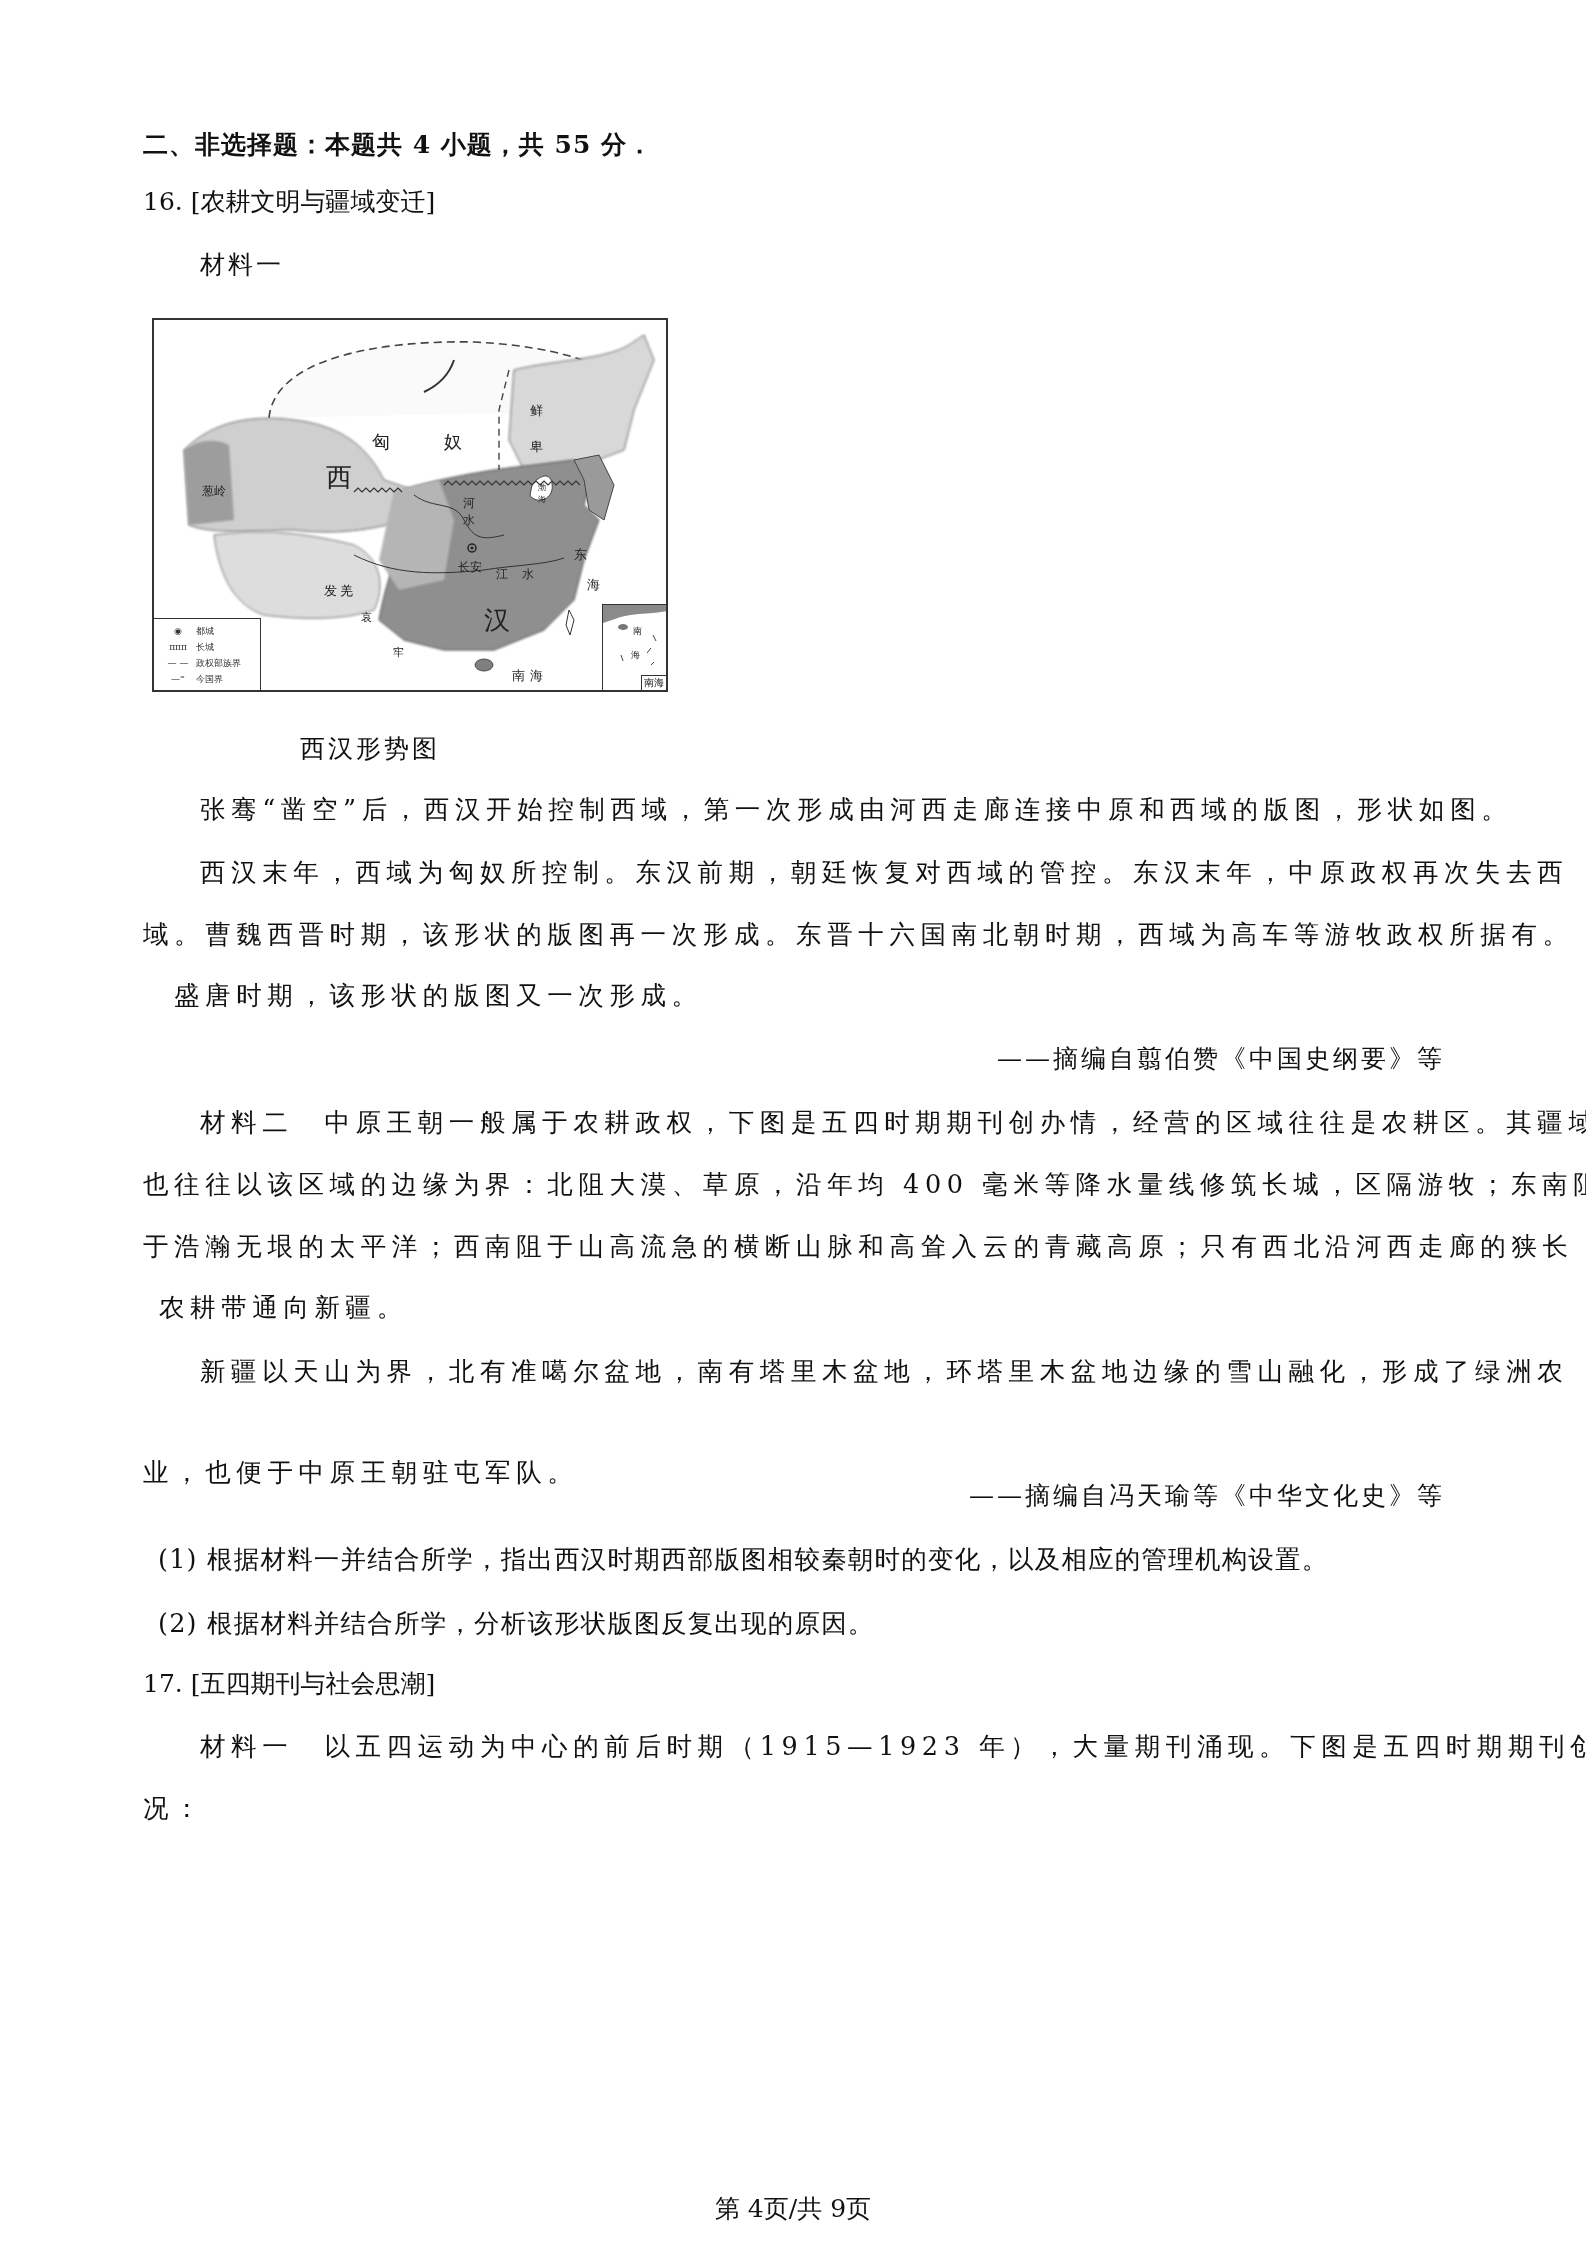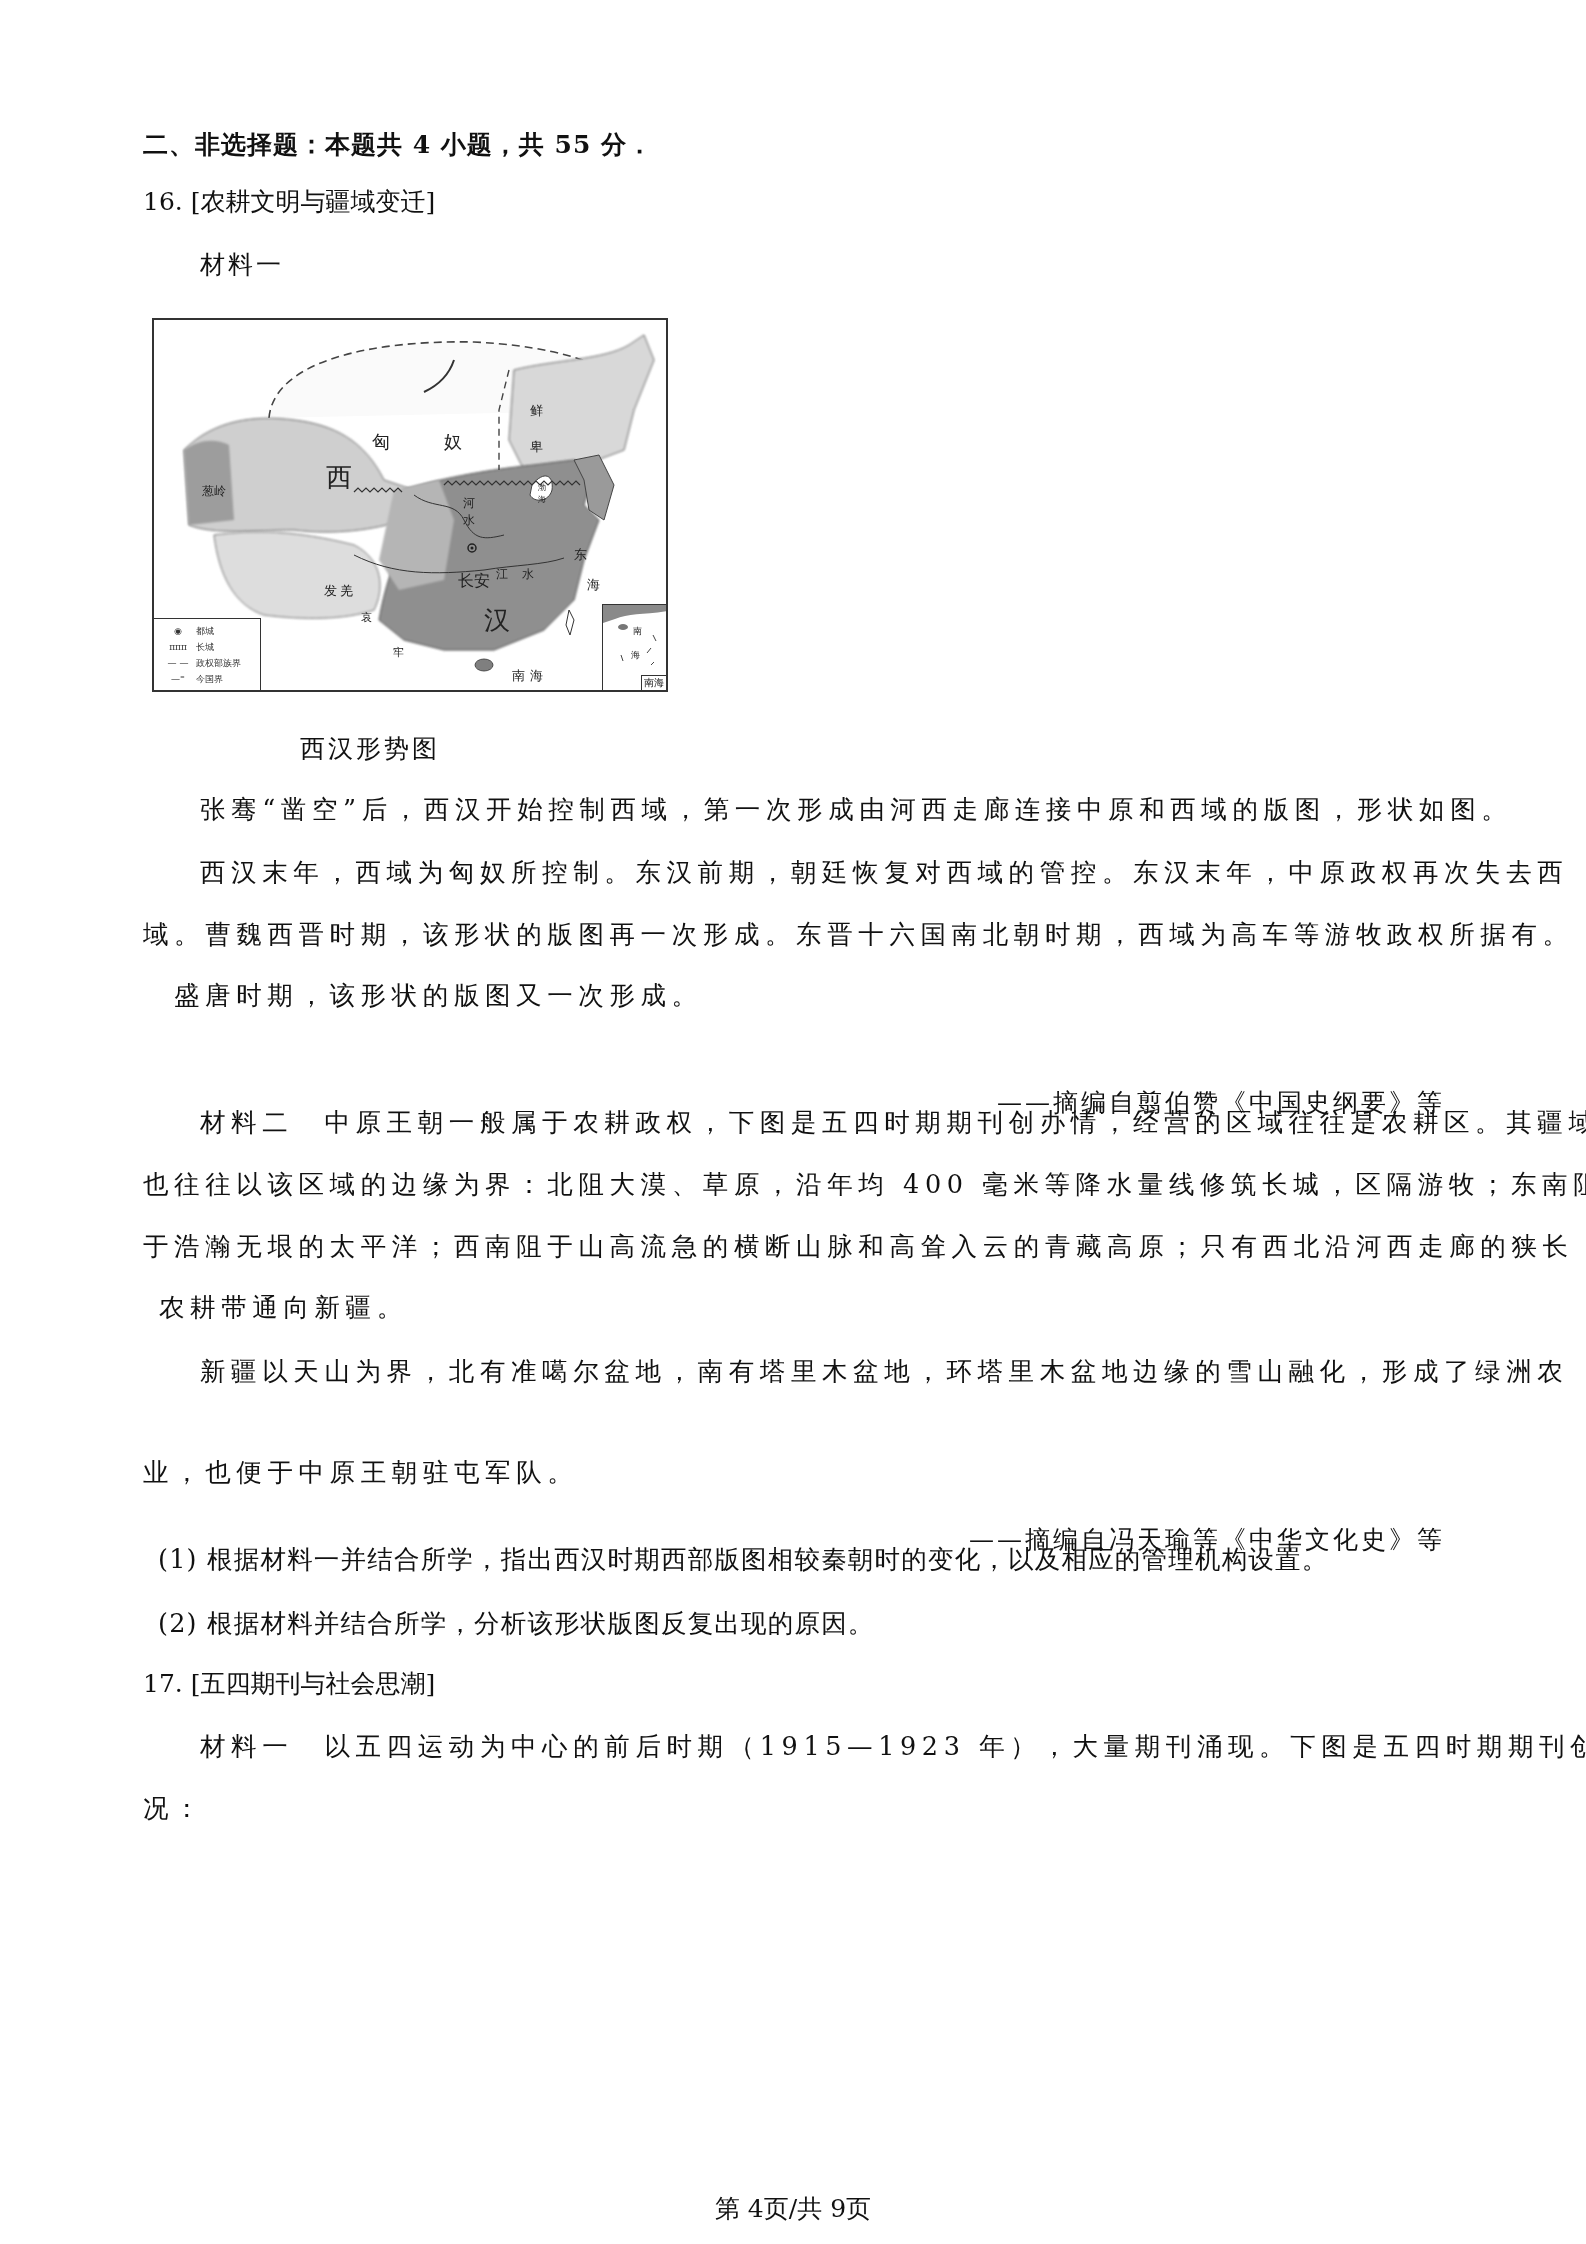--- a/index.html
+++ b/index.html
@@ -9,21 +9,21 @@
     color: #111111;
   }
   .abs { position: absolute; white-space: nowrap; }
   .section-title { left: 143px; top: 128px; font-size: 25px; font-weight: bold; letter-spacing: 1px; }
   .q-head { left: 143px; font-size: 25px; letter-spacing: 0px; }
   .mat-label { left: 200px; font-size: 25px; letter-spacing: 3px; }
   .line { font-size: 25.5px; letter-spacing: 5.6px; line-height: 30px; }
   .line-full { left: 143px; width: 1302px; }
   .line-ind { left: 200px; width: 1245px; }
   .just { text-align: justify; text-align-last: justify; }
-  .attr { right: 141px; font-size: 25px; letter-spacing: 3px; margin-top: 44px; }
+  .attr { right: 141px; font-size: 25px; letter-spacing: 3px; }
   .sub-q { left: 158px; font-size: 25.5px; letter-spacing: 1.2px; }
   .footer { left: 0; width: 1586px; top: 2192px; text-align: center; font-size: 25px; }
 
   
   .map-frame {
     position: absolute; left: 152px; top: 318px; width: 516px; height: 374px;
     border: 2px solid #333; box-sizing: border-box; background: #fff; overflow: hidden;
   }
   .map-frame svg { position: absolute; left: 0; top: 0; }
   .map-label { position: absolute; font-family: "DejaVu Serif", serif; color: #222; white-space: nowrap; }
@@ -96,21 +96,21 @@
   </svg>
 
   <span class="map-label" style="left:218px;top:110px;font-size:18px;">匈</span>
   <span class="map-label" style="left:290px;top:110px;font-size:18px;">奴</span>
   <span class="map-label" style="left:172px;top:140px;font-size:26px;">西</span>
   <span class="map-label" style="left:48px;top:163px;font-size:12px;">葱岭</span>
   <span class="map-label" style="left:376px;top:82px;font-size:13px;">鲜</span>
   <span class="map-label" style="left:376px;top:118px;font-size:13px;">卑</span>
   <span class="map-label" style="left:309px;top:175px;font-size:12px;">河</span>
   <span class="map-label" style="left:309px;top:192px;font-size:12px;">水</span>
-  <span class="map-label" style="left:304px;top:251px;font-size:16px;">长安</span>
+  <span class="map-label" style="left:304px;top:239px;font-size:12px;">长安</span>
   <span class="map-label" style="left:342px;top:246px;font-size:12px;">江</span>
   <span class="map-label" style="left:368px;top:246px;font-size:12px;">水</span>
   <span class="map-label" style="left:384px;top:162px;font-size:8px;">渤</span>
   <span class="map-label" style="left:384px;top:174px;font-size:8px;">海</span>
   <span class="map-label" style="left:420px;top:226px;font-size:13px;">东</span>
   <span class="map-label" style="left:433px;top:256px;font-size:13px;">海</span>
   <span class="map-label" style="left:330px;top:283px;font-size:26px;">汉</span>
   <span class="map-label" style="left:358px;top:347px;font-size:13px;letter-spacing:5px;">南海</span>
   <span class="map-label" style="left:170px;top:262px;font-size:13px;letter-spacing:3px;">发羌</span>
   <span class="map-label" style="left:207px;top:290px;font-size:11px;">哀</span>

